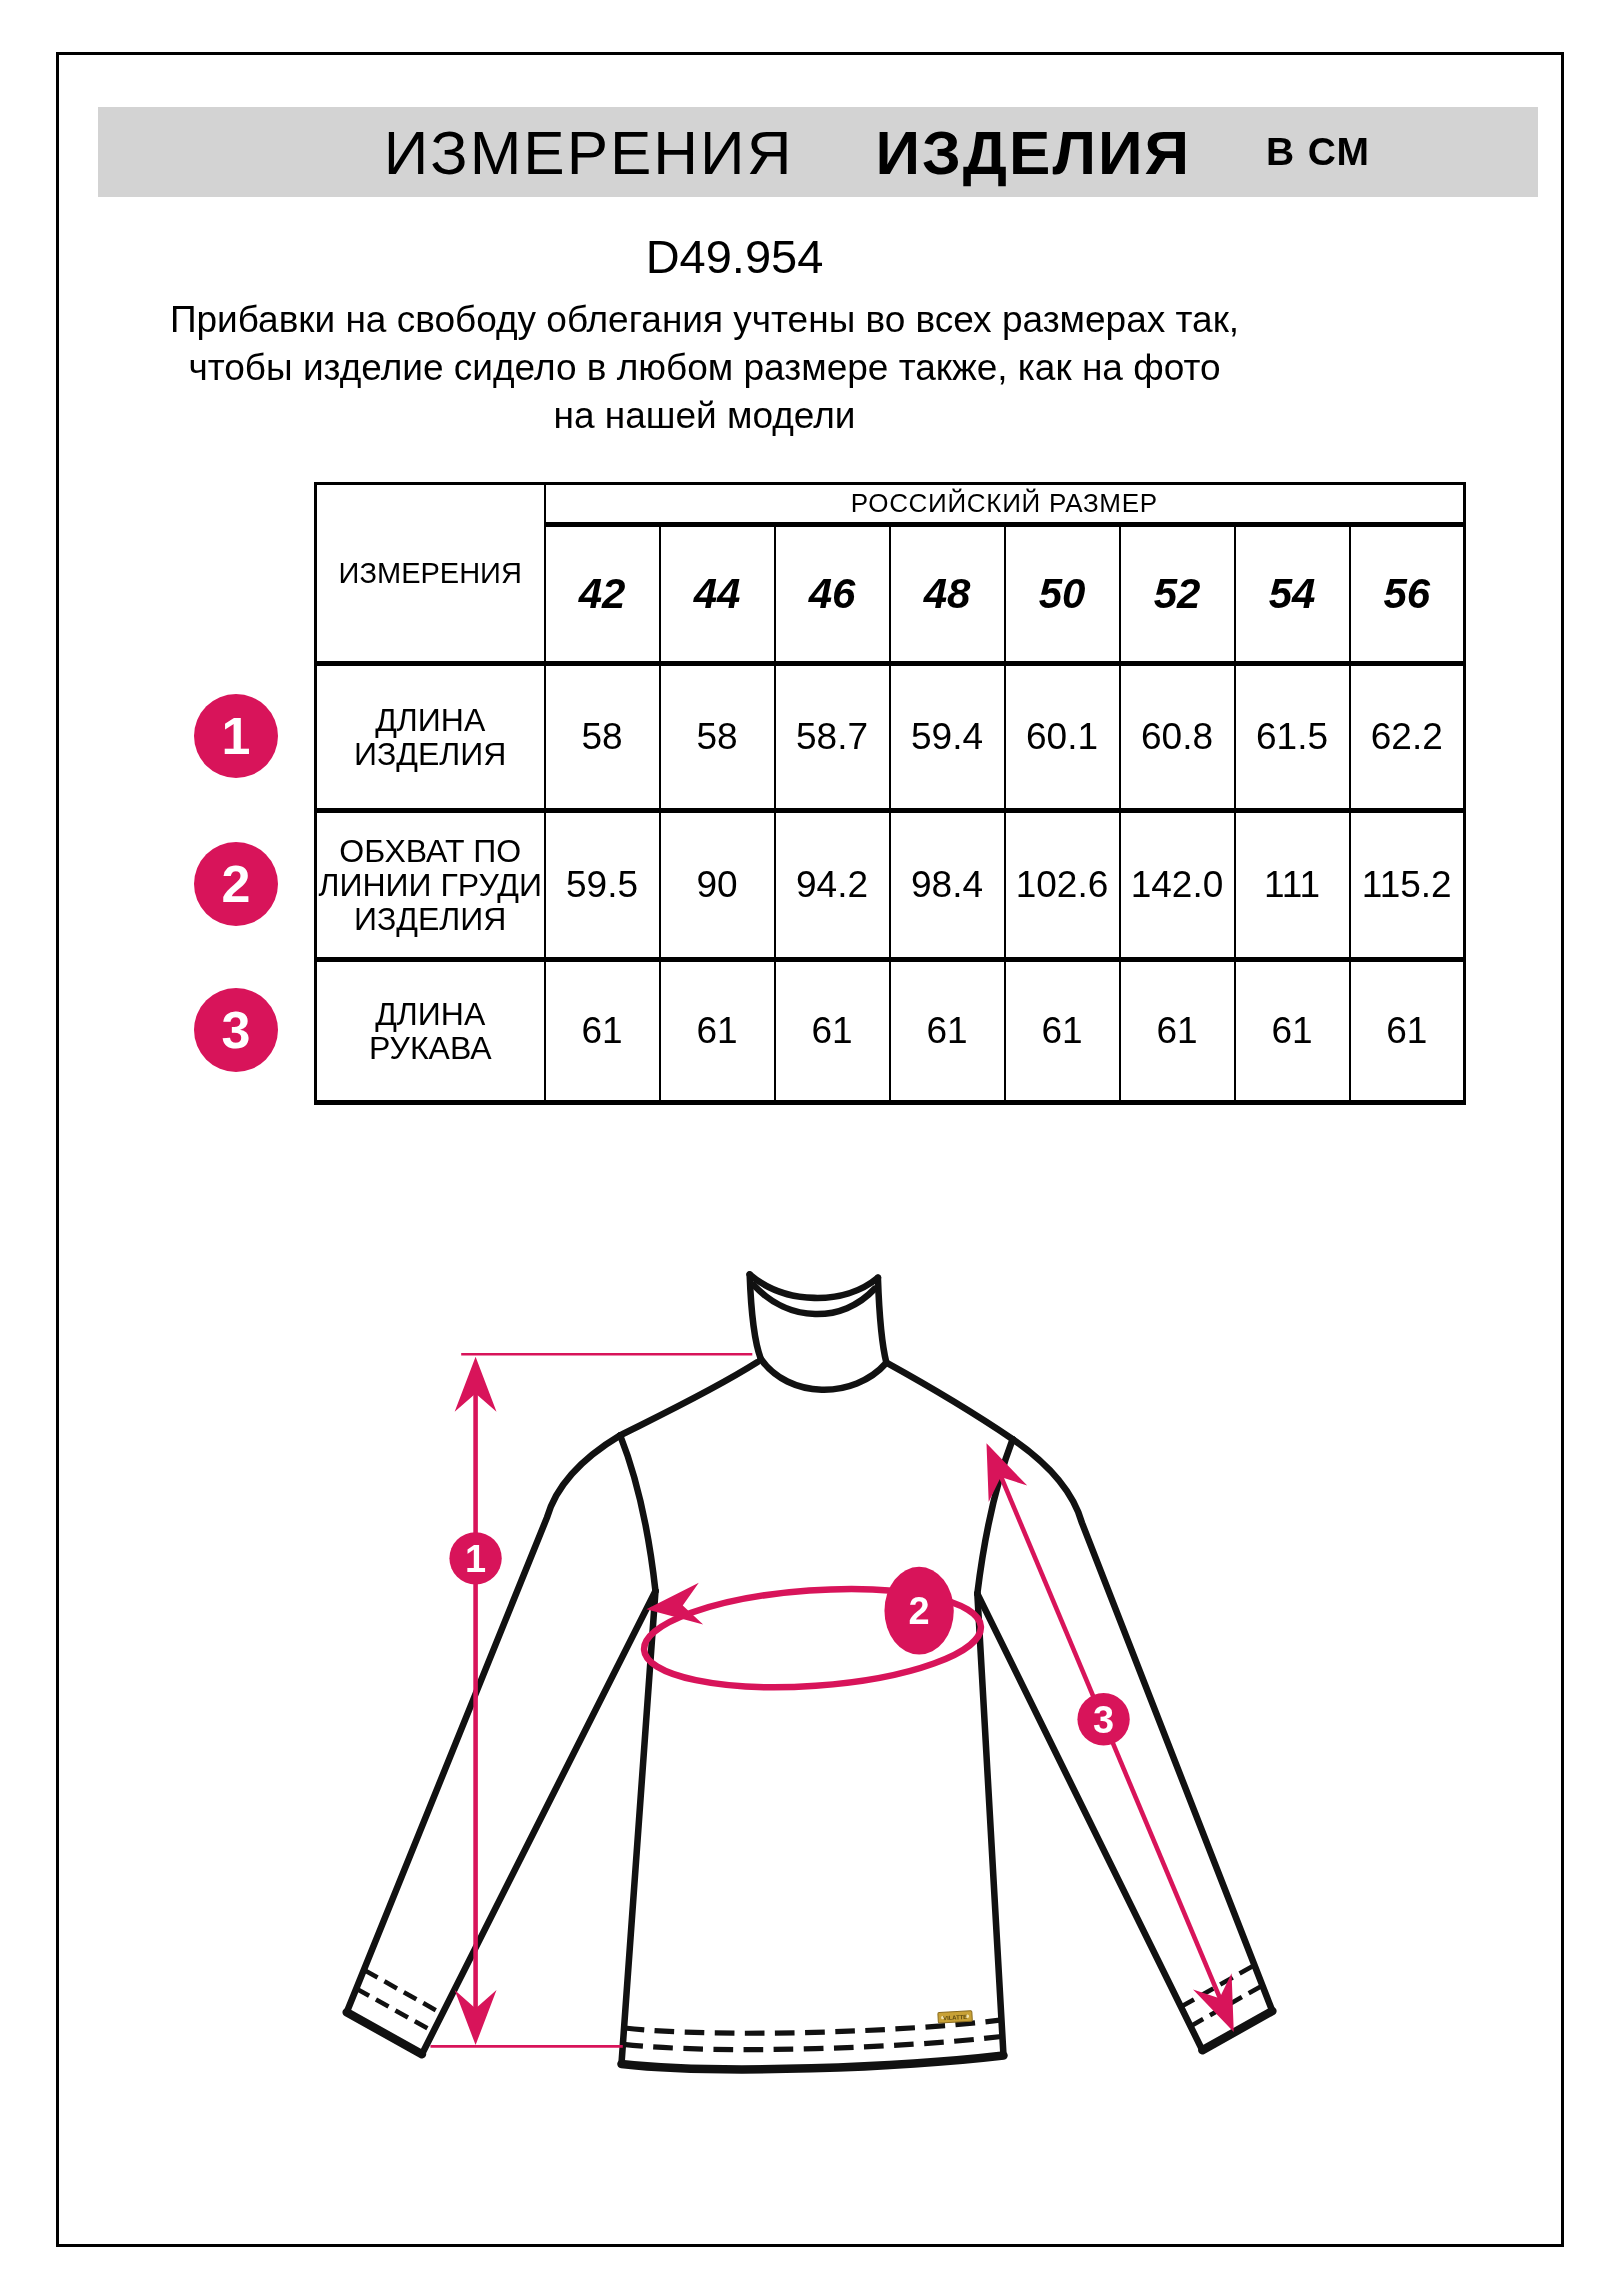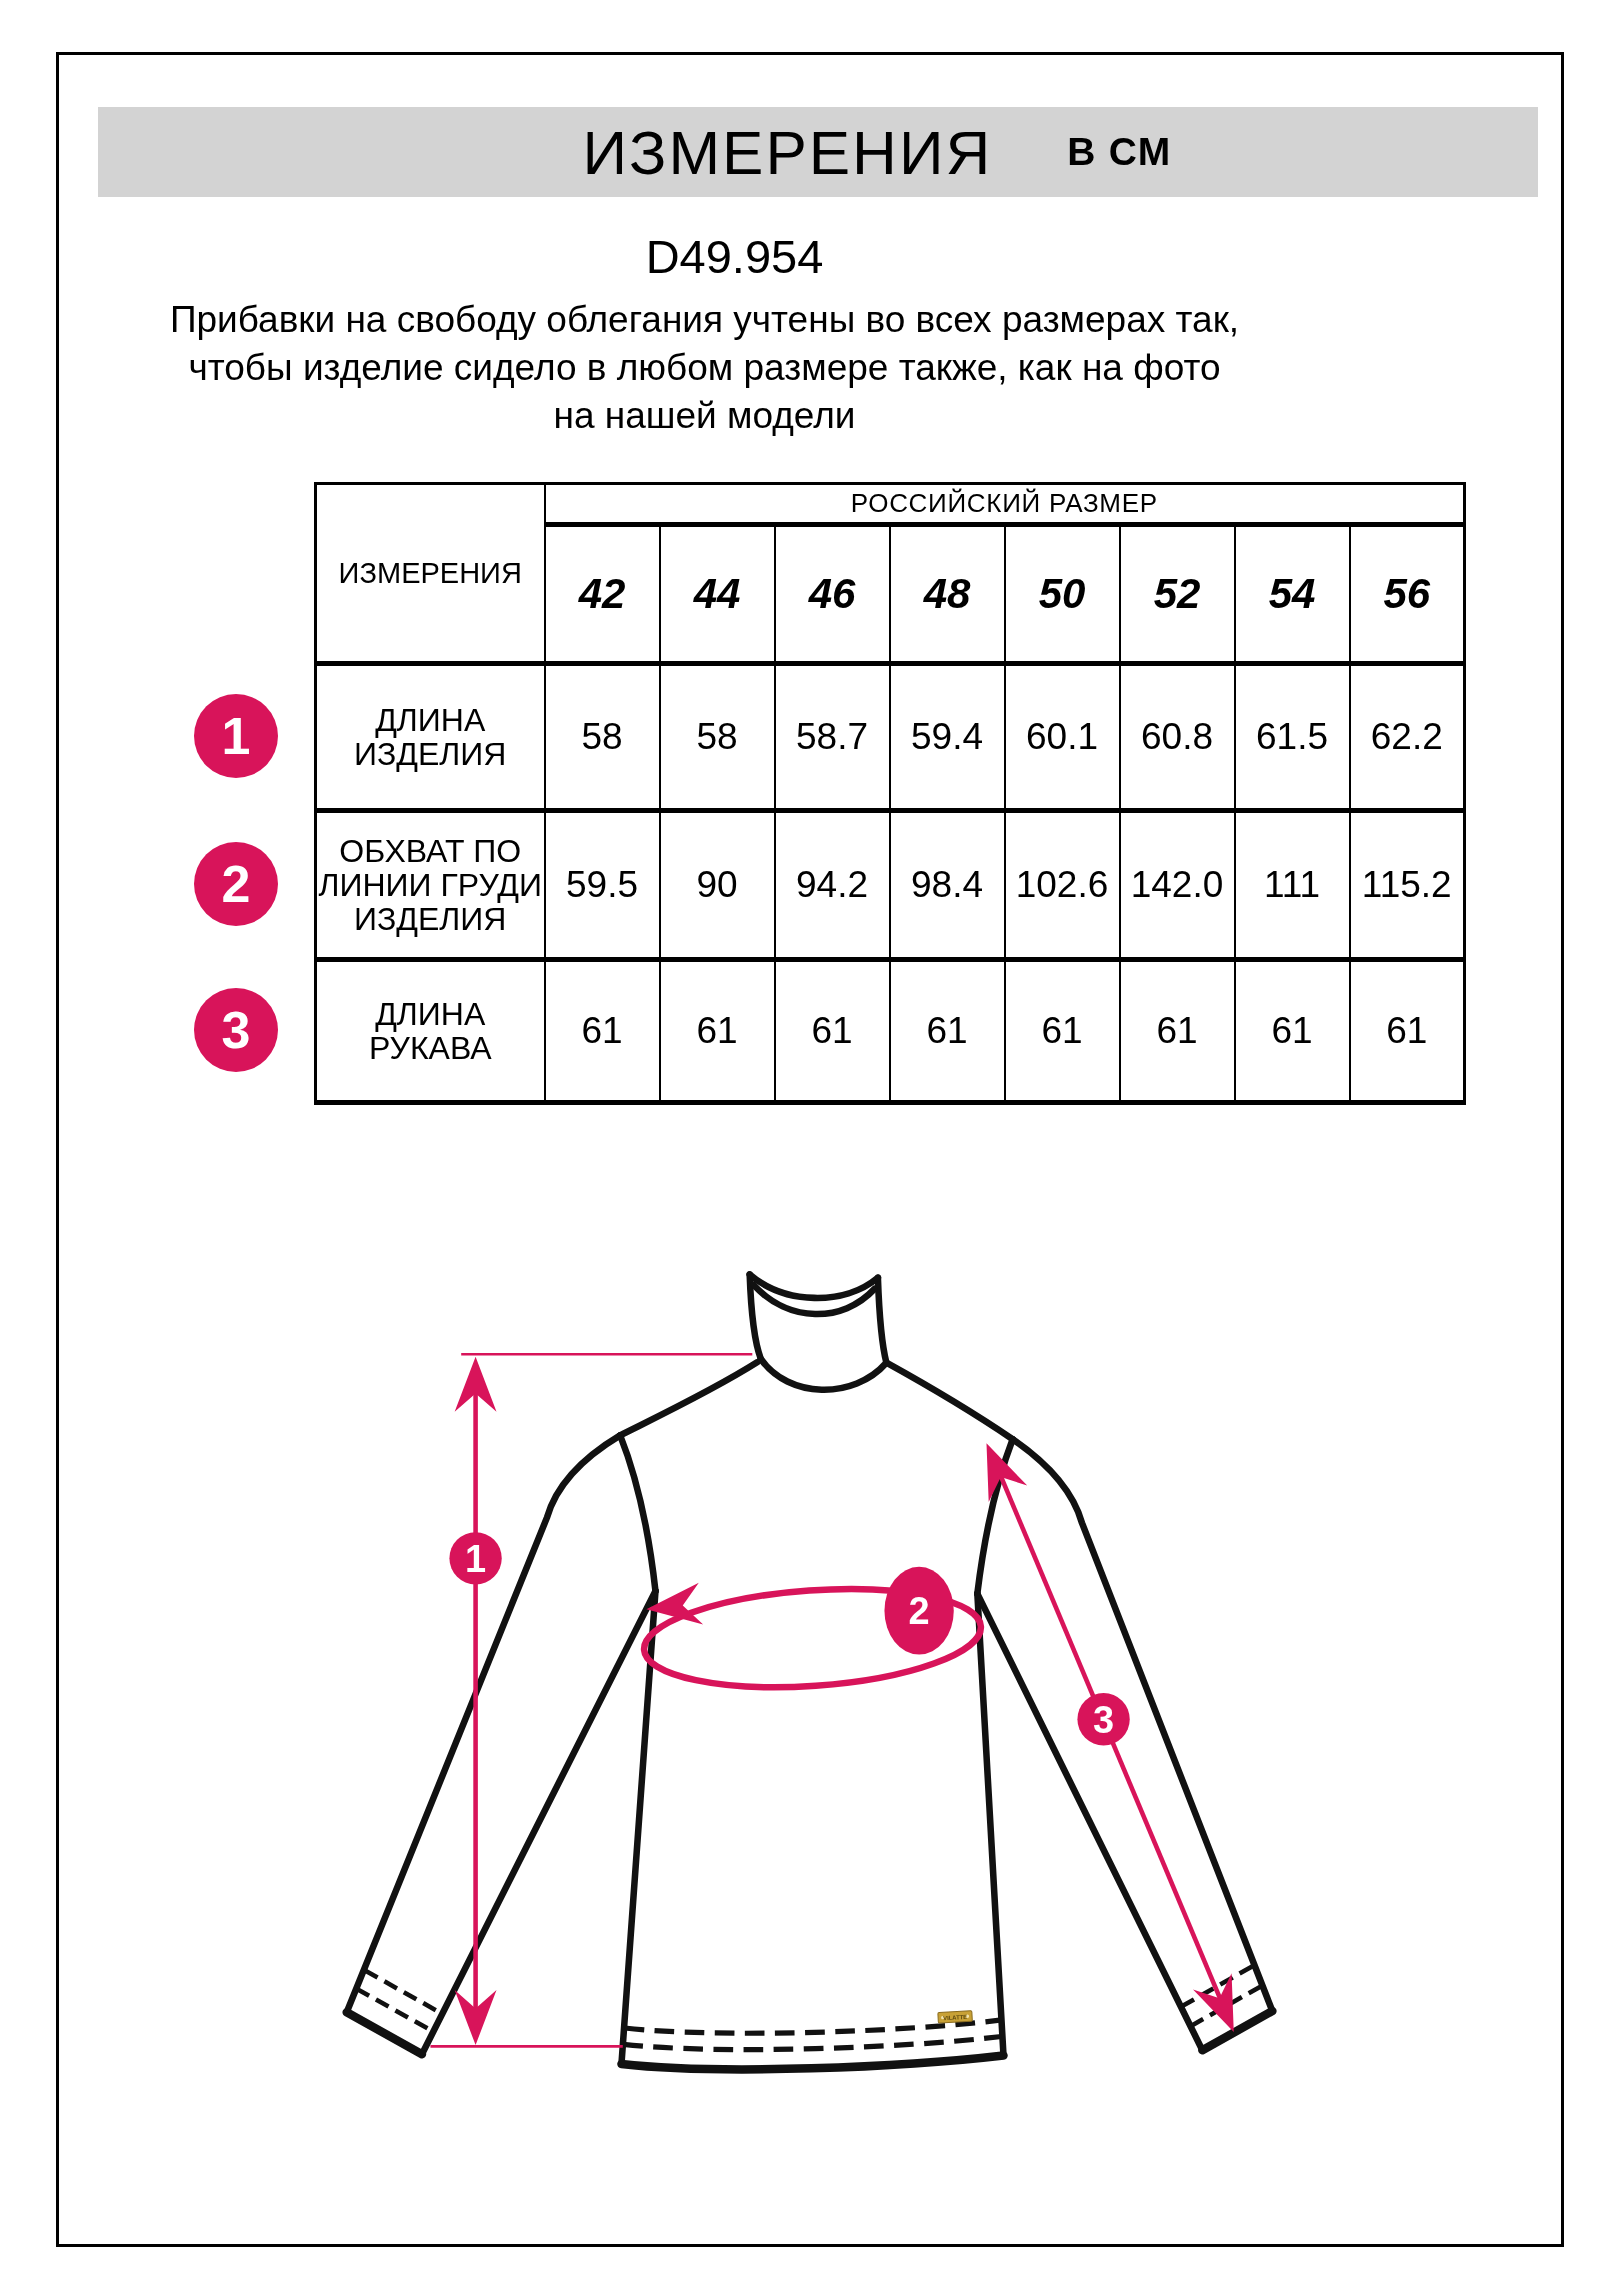--- a/index.html
+++ b/index.html
@@ -60,20 +60,21 @@
   .brand-text { font:700 9px "Liberation Sans", sans-serif; fill:#5d4a10; }
 </style>
 </head>
 <body>
 
 <div class="frame"></div>
 
 <div class="banner">
   <div class="banner-inner">
     <span class="title-main">ИЗМЕРЕНИЯ</span>
+    <span class="title-bold">ИЗДЕЛИЯ</span>
     <span class="title-unit">В СМ</span>
   </div>
 </div>
 
 <div class="code">D49.954</div>
 
 <div class="note">
   <div>Прибавки на свободу облегания учтены во всех размерах так,</div>
   <div>чтобы изделие сидело в любом размере также, как на фото</div>
   <div>на нашей модели</div>

